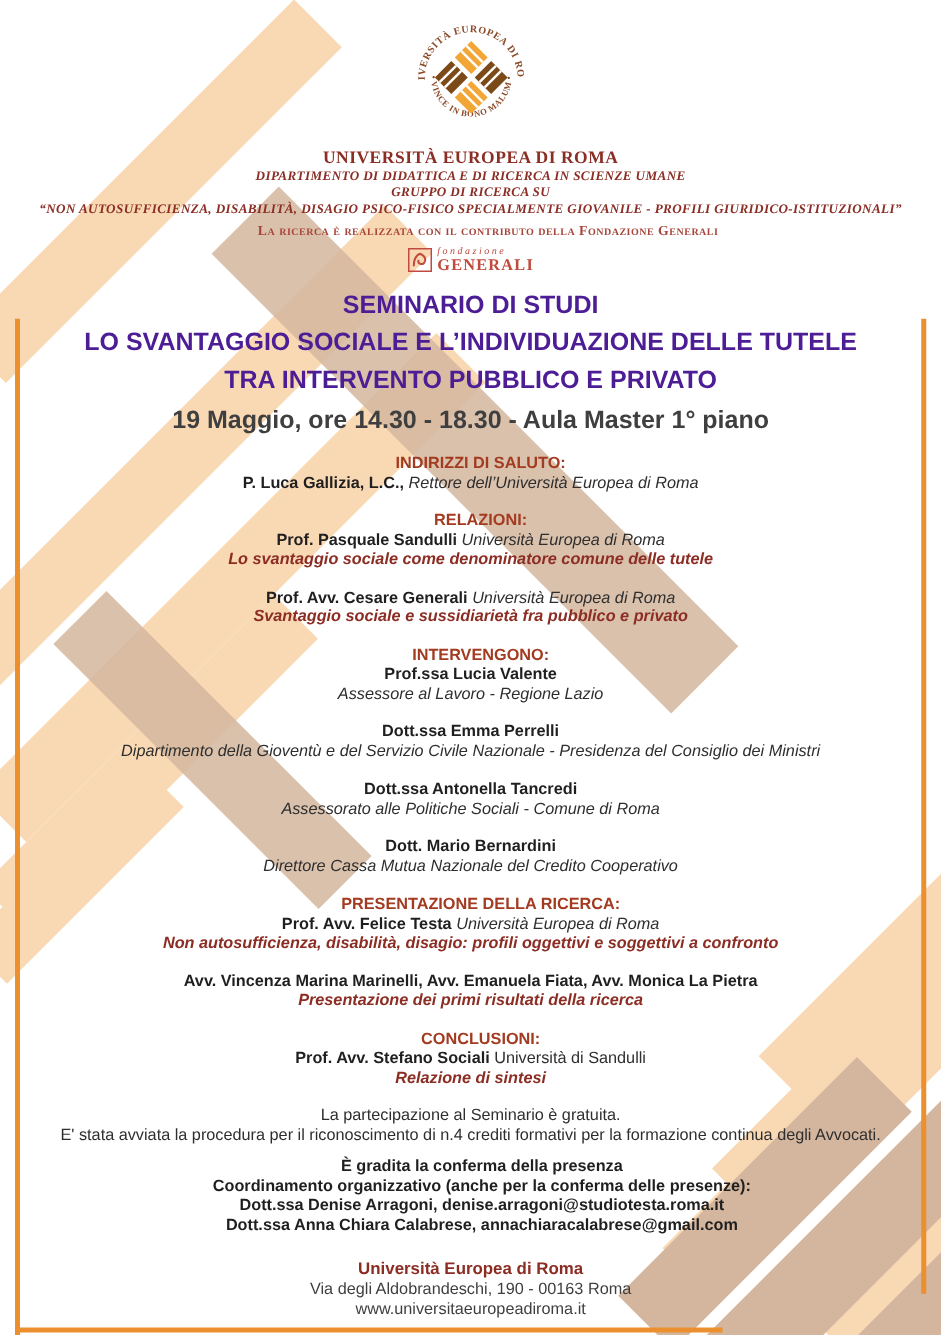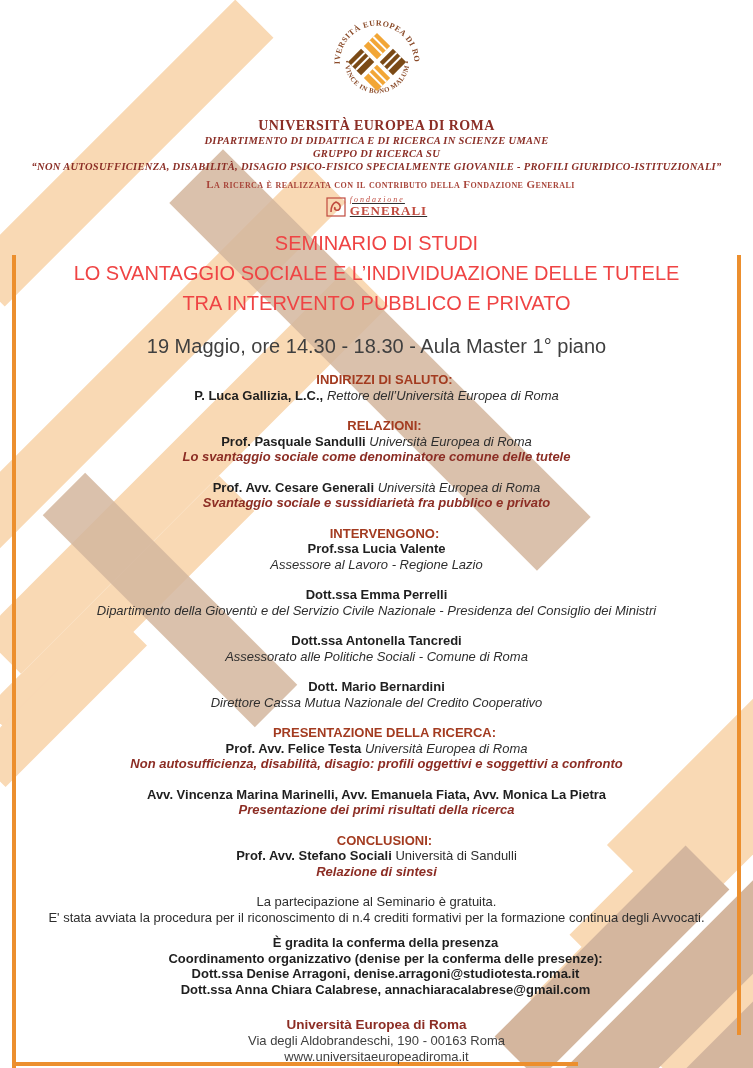--- a/index.html
+++ b/index.html
@@ -19,28 +19,28 @@
   
   .content { position:relative; z-index:1; text-align:center; }
   .logo-wrap { padding-top:12px; }
   .u-line1 { margin-top:4px; font-family:"Liberation Serif", serif; font-weight:700;
              font-size:14px; line-height:16px; letter-spacing:.4px; color:#8b2e26; }
   .u-small { font-family:"Liberation Serif", serif; font-weight:700; font-size:10.5px;
              line-height:13px; letter-spacing:.3px; color:#8b2e26;font-style:italic; }
   .contrib { margin-top:5px; font-family:"Liberation Serif", serif; font-weight:600;
              font-size:11px; line-height:12px; letter-spacing:.4px;
              font-variant:small-caps; color:#a8453a;padding-left:28px; }
-  .generali { margin-top:3px; display:flex; justify-content:center; align-items:center; gap:4px; height:27px;text-decoration:underline; }
+  .generali { margin-top:3px; display:flex; justify-content:center; align-items:center; gap:4px; height:27px; }
   .generali .gtxt { text-align:left; color:#c04a3e; font-family:"Liberation Serif", serif; }
   .generali .g1 { font-style:italic; font-size:8px; line-height:8px; letter-spacing:2px; }
   .generali .g2 { font-weight:700; font-size:13px; line-height:13px; letter-spacing:1px; }
-  .kicker, .title-line { font-weight:400; color:#ef4444; font-size:20px; line-height:22px; }
+  .kicker, .title-line { font-weight:700; color:#4c1d95; font-size:20px; line-height:22px; }
   .kicker { margin-top:12px; }
   .title-line { margin-top:8px; }
-  .datetime { margin-top:20px; font-size:20px; line-height:24px; color:#3f3f3f; }
+  .datetime { margin-top:9px; font-size:20px; line-height:24px; color:#3f3f3f;font-weight:bold; }
   
   .program { margin-top:14px; font-size:13px; line-height:15.5px; }
   .sec-heading { font-weight:700; color:#a33b20;margin-left:16px; }
   .entry { margin-bottom:15px; }
   .name { font-weight:700; color:#1f1f1f; }
   .affil { font-style:italic; font-weight:400; color:#2e2e2e; }
   .affil.upright { font-style:normal; }
   .talk { font-weight:700; font-style:italic; color:#8c2d24; }
   .notes { font-size:13px; line-height:15.5px; color:#2e2e2e; }
   .contact { margin-top:10px; text-align:center; padding-left:18px; font-weight:700;
@@ -196,21 +196,21 @@
         </div>
       </div>
 
     <div class="notes">
       <div>La partecipazione al Seminario è gratuita.</div>
       <div>E' stata avviata la procedura per il riconoscimento di n.4 crediti formativi per la formazione continua degli Avvocati.</div>
     </div>
 
     <div class="contact">
       <div>È gradita la conferma della presenza</div>
-      <div>Coordinamento organizzativo (denise per la conferma delle presenze):</div>
+      <div>Coordinamento organizzativo (anche per la conferma delle presenze):</div>
       <div>Dott.ssa Denise Arragoni, denise.arragoni@studiotesta.roma.it</div>
       <div>Dott.ssa Anna Chiara Calabrese, annachiaracalabrese@gmail.com</div>
     </div>
 
     <div class="footer">
       <div class="fname">Università Europea di Roma</div>
       <div>Via degli Aldobrandeschi, 190 - 00163 Roma</div>
       <div>www.universitaeuropeadiroma.it</div>
     </div>
 

